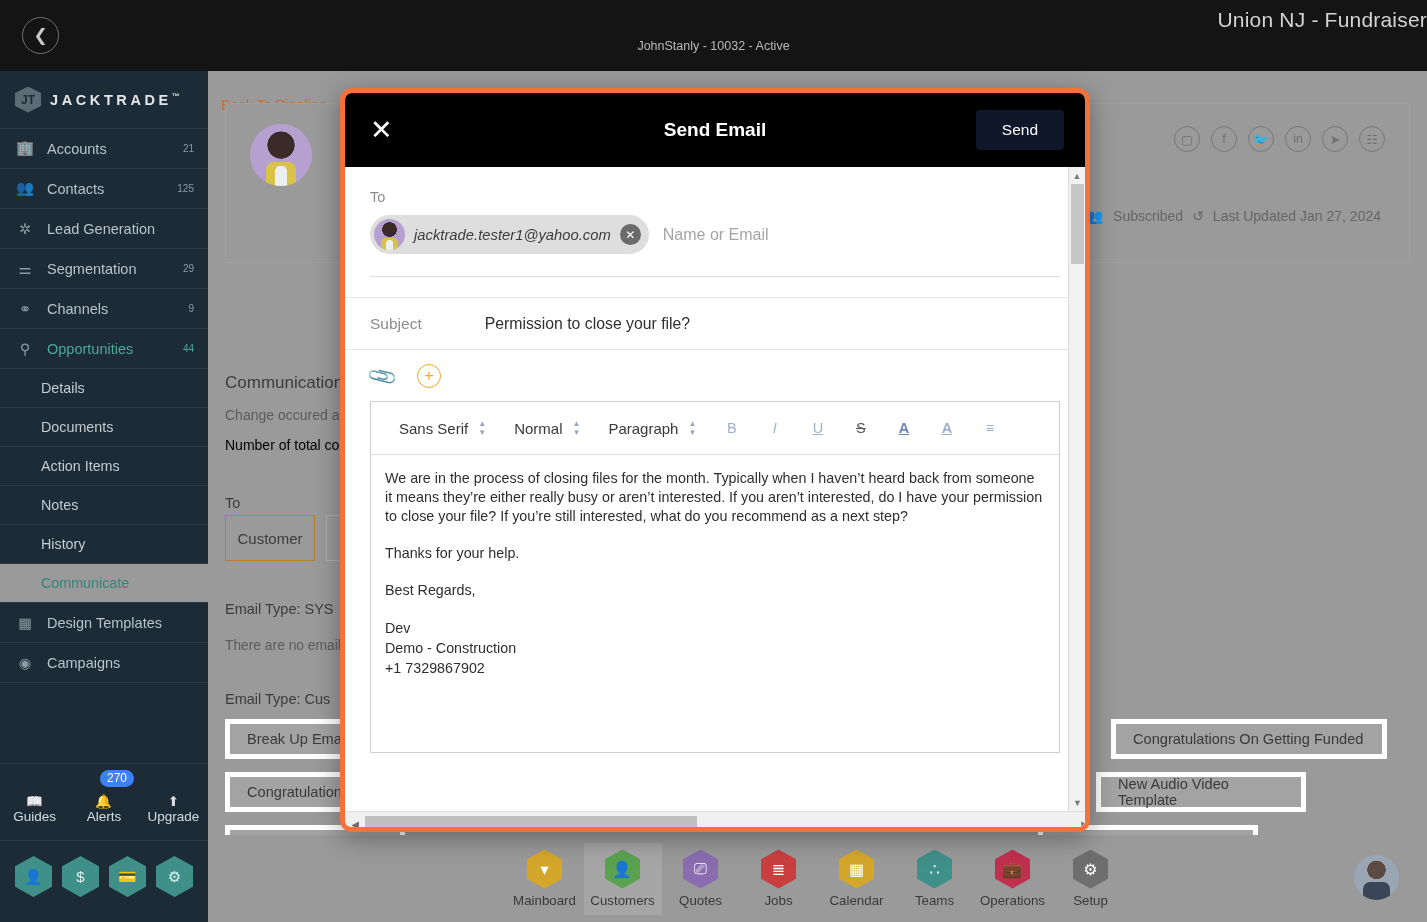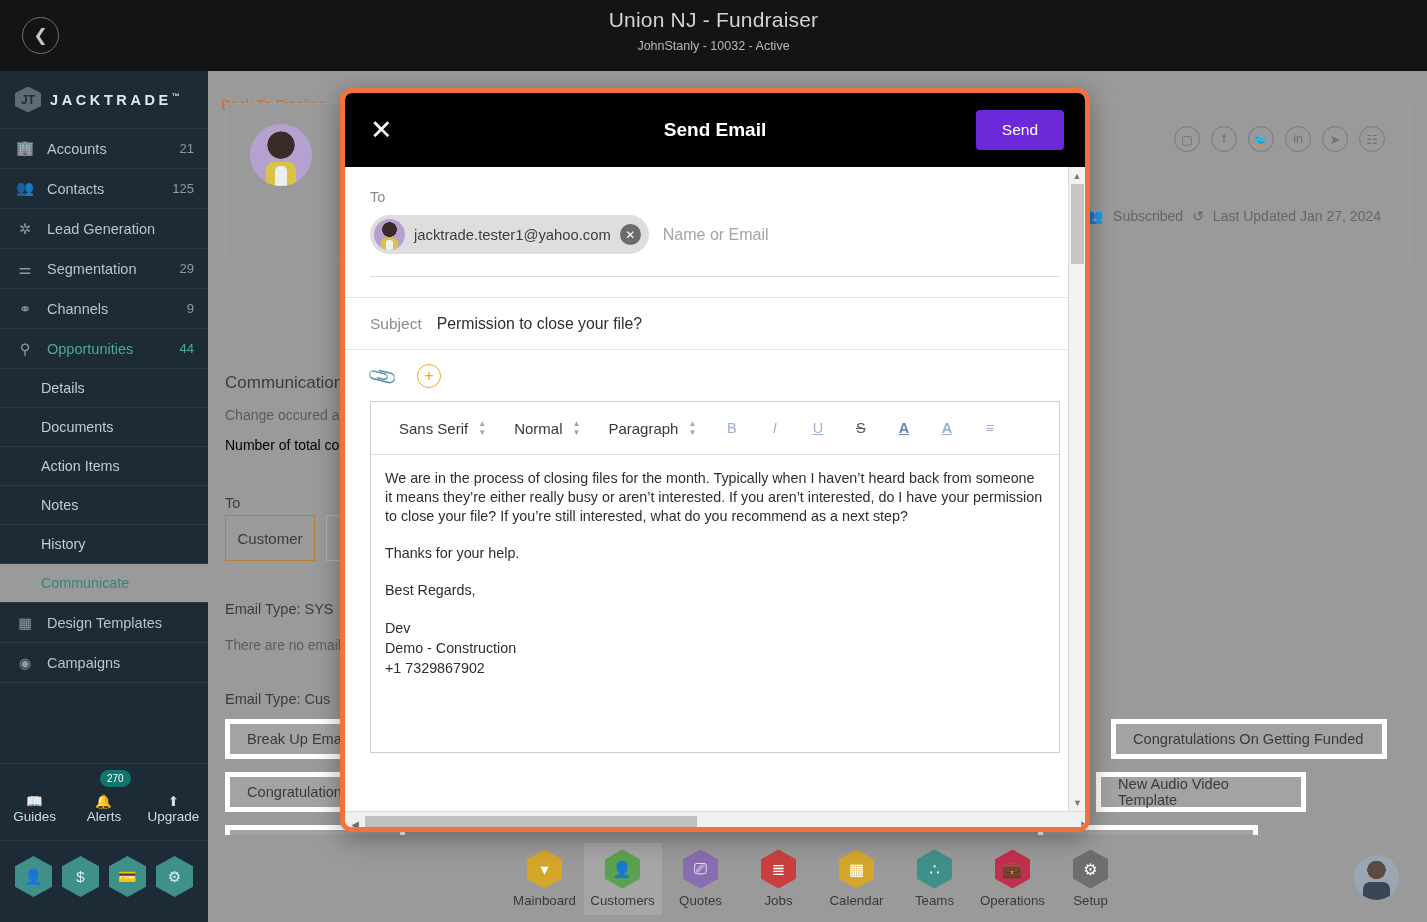--- a/index.html
+++ b/index.html
@@ -16,21 +16,21 @@
     position: absolute; left: 0; top: 0; width: 1427px; height: 71px;
     background: #141414; color: #cfcfcf;
   }
   .back-circle {
     position: absolute; left: 22px; top: 17px;
     width: 37px; height: 37px; border-radius: 50%;
     border: 1px solid #6f6f6f; display: flex; align-items: center; justify-content: center;
     color: #c8c8c8; font-size: 17px; line-height: 1;
   }
   .topbar-title {
-    position: absolute; left: 0; top: 8px; width: 1427px; text-align: center;
+    position: absolute; left: 0; top: 8px; width: 1427px; text-align: right;
     font-size: 21px; color: #d3d3d3; letter-spacing: .2px;
   }
   .topbar-sub {
     position: absolute; left: 0; top: 39px; width: 1427px; text-align: center;
     font-size: 12.5px; color: #b9b9b9;
   }
 
   
   .sidebar {
     position: absolute; left: 0; top: 71px; width: 208px; height: 851px;
@@ -47,40 +47,40 @@
   .brand-tm { font-size: 8px; vertical-align: super; letter-spacing: 0; }
 
   .nav-item {
     height: 40px; display: flex; align-items: center; padding: 0 14px;
     border-top: 1px solid #2b3a45; color: #b9c3c9; font-size: 14.5px;
     cursor: pointer;
   }
   .nav-item .nv-icon { width: 22px; height: 18px; margin-right: 11px; flex: 0 0 22px;
                        display:flex; align-items:center; justify-content:center; opacity:.72; }
   .nav-item .nv-label { flex: 1; }
-  .nav-item .nv-count { font-size: 13px; color: #8d9ba4; }
+  .nav-item .nv-count { font-size: 10px; color: #8d9ba4; }
   .nav-item.active .nv-label, .nav-item.active .nv-count { color: #4ea99a; }
   .nav-sub {
     height: 39px; display: flex; align-items: center; padding-left: 41px;
     color: #c3cbd1; font-size: 14.3px; border-top: 1px solid #2b3a45; cursor: pointer;
   }
   .nav-sub.selected { background: #9a9a9a; }
   .nav-sub.selected .ns-label { color: #35837a; }
   .nav-filler { height: 62px; border-top: 1px solid #2b3a45; }
 
   .bottom-tools {
     position: absolute; left: 0; top: 692px; width: 208px; height: 76px;
     border-top: 1px solid #2b3a45; display: flex;
   }
   .btool { flex: 1; display: flex; flex-direction: column; align-items: center; justify-content: center;
            color: #d6dde1; font-size: 13.5px; position: relative; cursor: pointer; }
   .btool .bt-ic { height: 30px; display: flex; align-items: flex-end; justify-content: center; }
   .badge {
     position: absolute; top: 6px; left: 50%; margin-left: -4px;
-    background: #0f766e; color: #fff; font-size: 10px; border-radius: 10px;
+    background: #3b82f6; color: #fff; font-size: 12px; border-radius: 10px;
     padding: 1px 7px; line-height: 15px;
   }
   .hexrow {
     position: absolute; left: 0; top: 769px; width: 208px; height: 72px;
     border-top: 1px solid #2b3a45; display: flex; align-items: center; justify-content: space-around;
     padding: 0 10px;
   }
   .hex {
     width: 37px; height: 41px; background: #3f9089;
     clip-path: polygon(50% 0%,100% 25%,100% 75%,50% 100%,0% 75%,0% 25%);
@@ -183,21 +183,21 @@
   }
   .m-close {
     position: absolute; left: 25px; top: 50%; transform: translateY(-50%);
     color: #fff; font-size: 27px; line-height: 1; font-weight: 300; cursor: pointer;
   }
   .m-title {
     width: 100%; text-align: center; color: #fff; font-size: 19px; font-weight: bold;
   }
   .m-send {
     position: absolute; right: 21px; top: 50%; transform: translateY(-50%);
-    background: #6d28d9; color: #fff; border: none; border-radius: 4px;
+    background: #0f172a; color: #fff; border: none; border-radius: 4px;
     padding: 11px 26px; font-size: 15.5px; cursor: pointer;
     font-family: "Liberation Sans", sans-serif;
   }
   .modal-body { position: relative; height: 670px; background: #fff; }
 
   .to-area { padding: 22px 25px 0 25px; height: 130px; }
   .to-small { color: #8b8b8b; font-size: 14.5px; margin-bottom: 10px; }
   .recip-line { display: flex; align-items: center; gap: 14px; }
   .recip-chip {
     display: flex; align-items: center; gap: 9px; background: #dedede;
@@ -205,34 +205,34 @@
   }
   .chip-av {
     width: 31px; height: 31px; border-radius: 50%;
     background: radial-gradient(circle at 50% 34%, #3a2b28 0 28%, #b6a0d0 29% 100%);
     position: relative; overflow: hidden; flex: 0 0 31px;
   }
   .chip-av:after { content:''; position:absolute; left:7px; top:19px; width:17px; height:14px;
                    border-radius:5px 5px 0 0; background:#d8c346; }
   .chip-av:before { content:''; position:absolute; left:12px; top:21px; width:7px; height:12px;
                     border-radius:3px 3px 0 0; background:#eceff1; z-index:2; }
-  .chip-email { font-size: 14.8px; color: #3d3d3d; }
+  .chip-email { font-style: italic; font-size: 14.8px; color: #3d3d3d; }
   .chip-x {
     width: 21px; height: 21px; border-radius: 50%; background: #6b6b6b; color: #fff;
     font-size: 12px; display: flex; align-items: center; justify-content: center; cursor: pointer;
   }
   .recip-ph { color: #a4a4a4; font-size: 16px; }
   .to-rule { margin: 22px 0 0 0; border-top: 1px solid #dcdcdc; }
 
   .subject-row {
     border-top: 1px solid #e6e6e6; height: 52px; display: flex; align-items: center;
     padding: 0 25px; gap: 15px;
   }
   .subj-lbl { color: #8b8b8b; font-size: 15.5px; }
-  .subj-val { color: #2f2f2f; font-size: 15.8px; }
+  .subj-val { color: #2f2f2f; font-size: 15.8px; margin-left: 48px; }
 
   .attach-row {
     border-top: 1px solid #e6e6e6; height: 52px; display: flex; align-items: center;
     padding: 0 25px; gap: 22px;
   }
   .clip-ic { color: #b0b0b0; font-size: 20px; transform: rotate(-35deg); cursor: pointer; }
   .plus-ic {
     width: 24px; height: 24px; border-radius: 50%; border: 1.6px solid #f5a623;
     color: #f5a623; display: flex; align-items: center; justify-content: center;
     font-size: 16px; line-height: 1; cursor: pointer;

